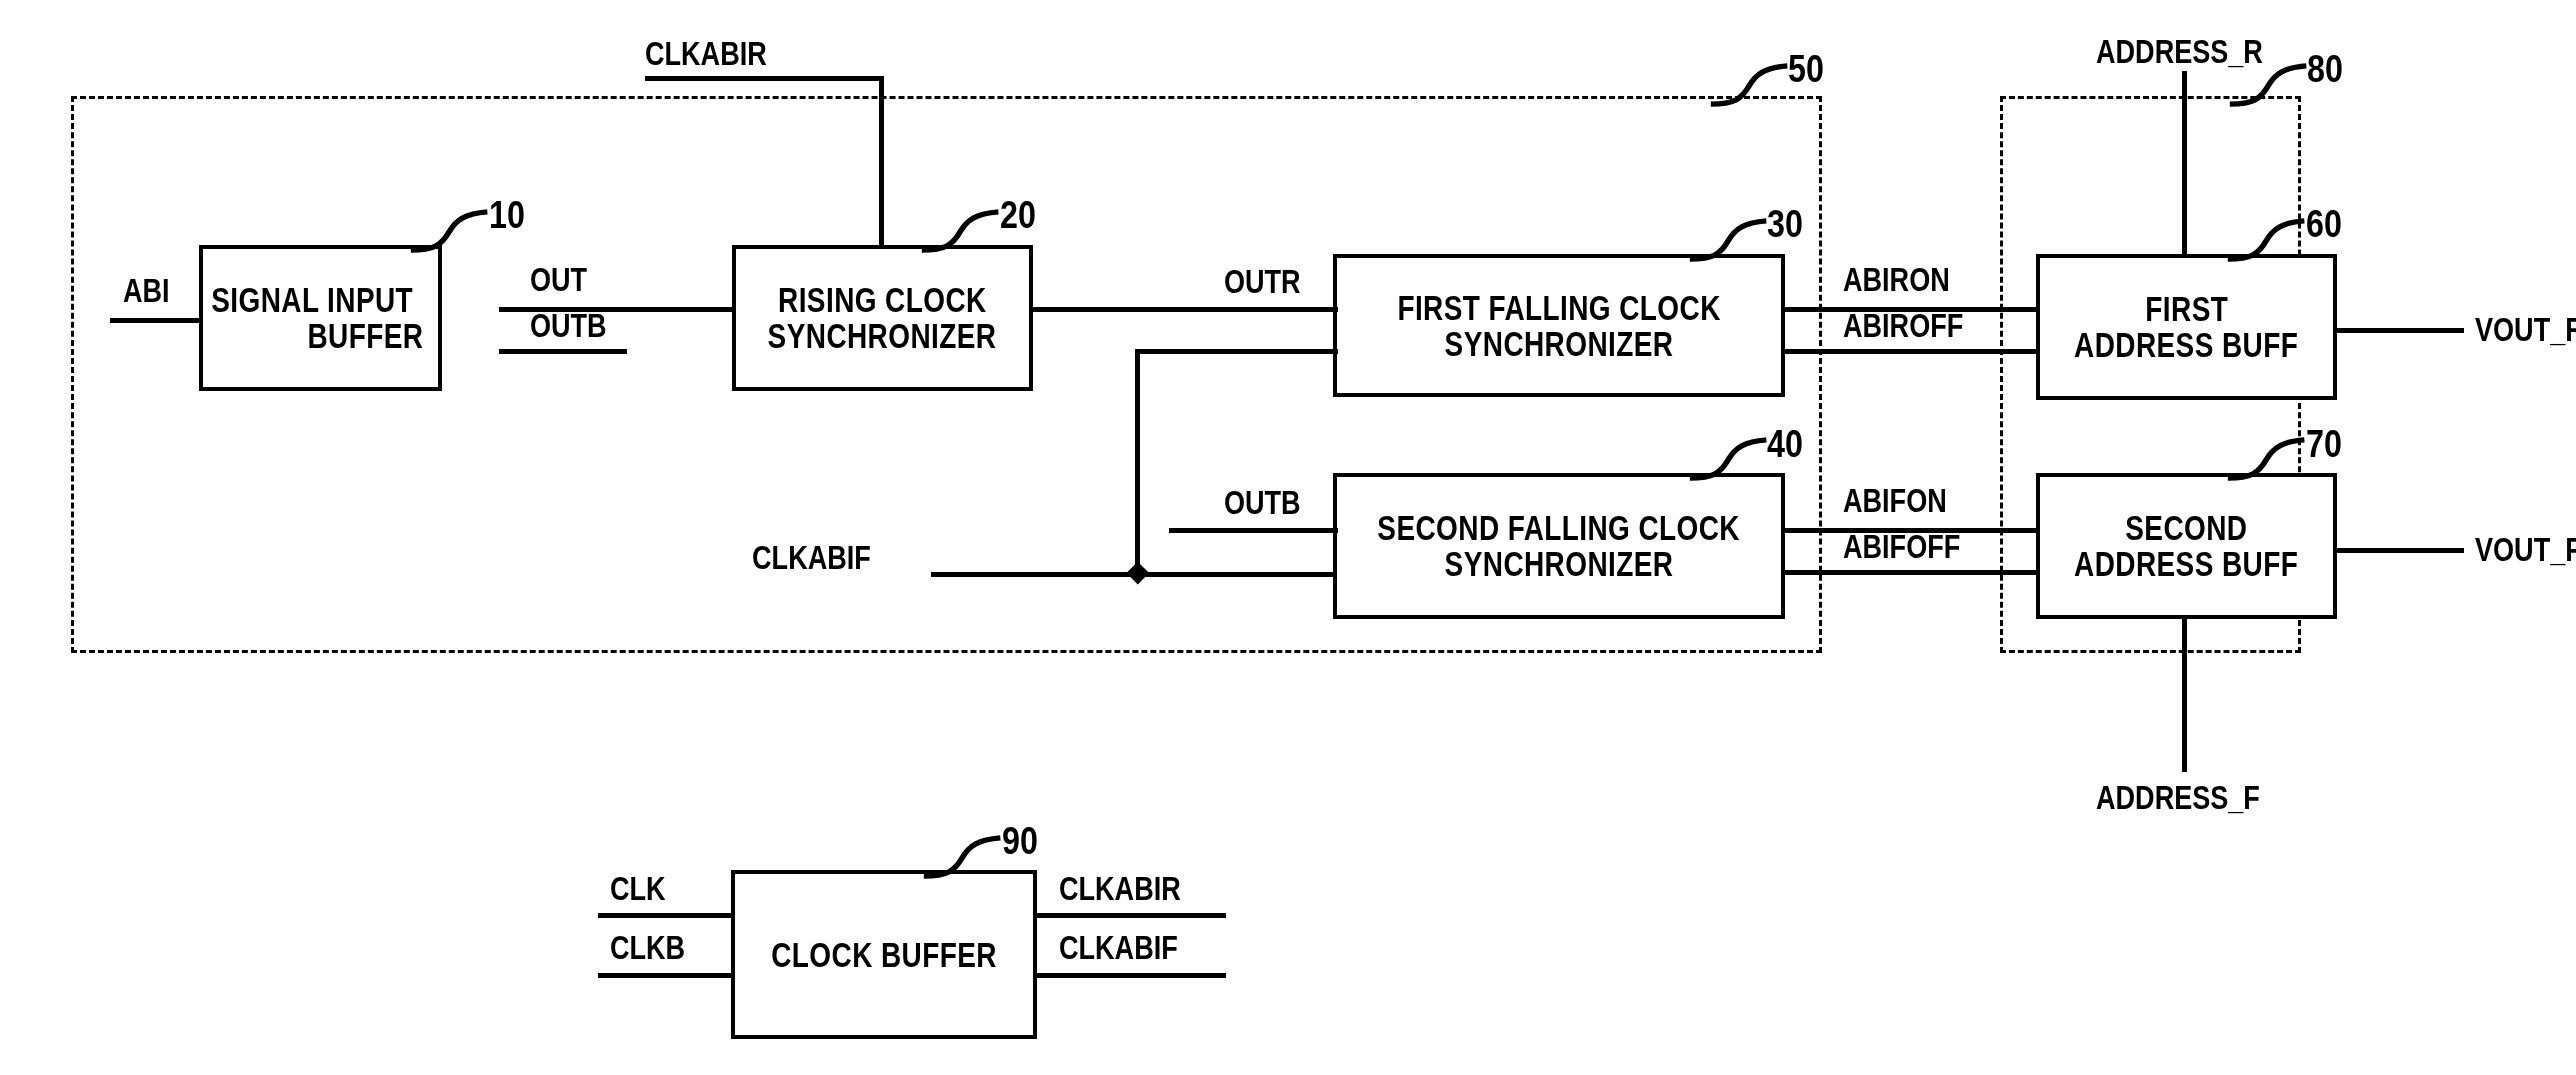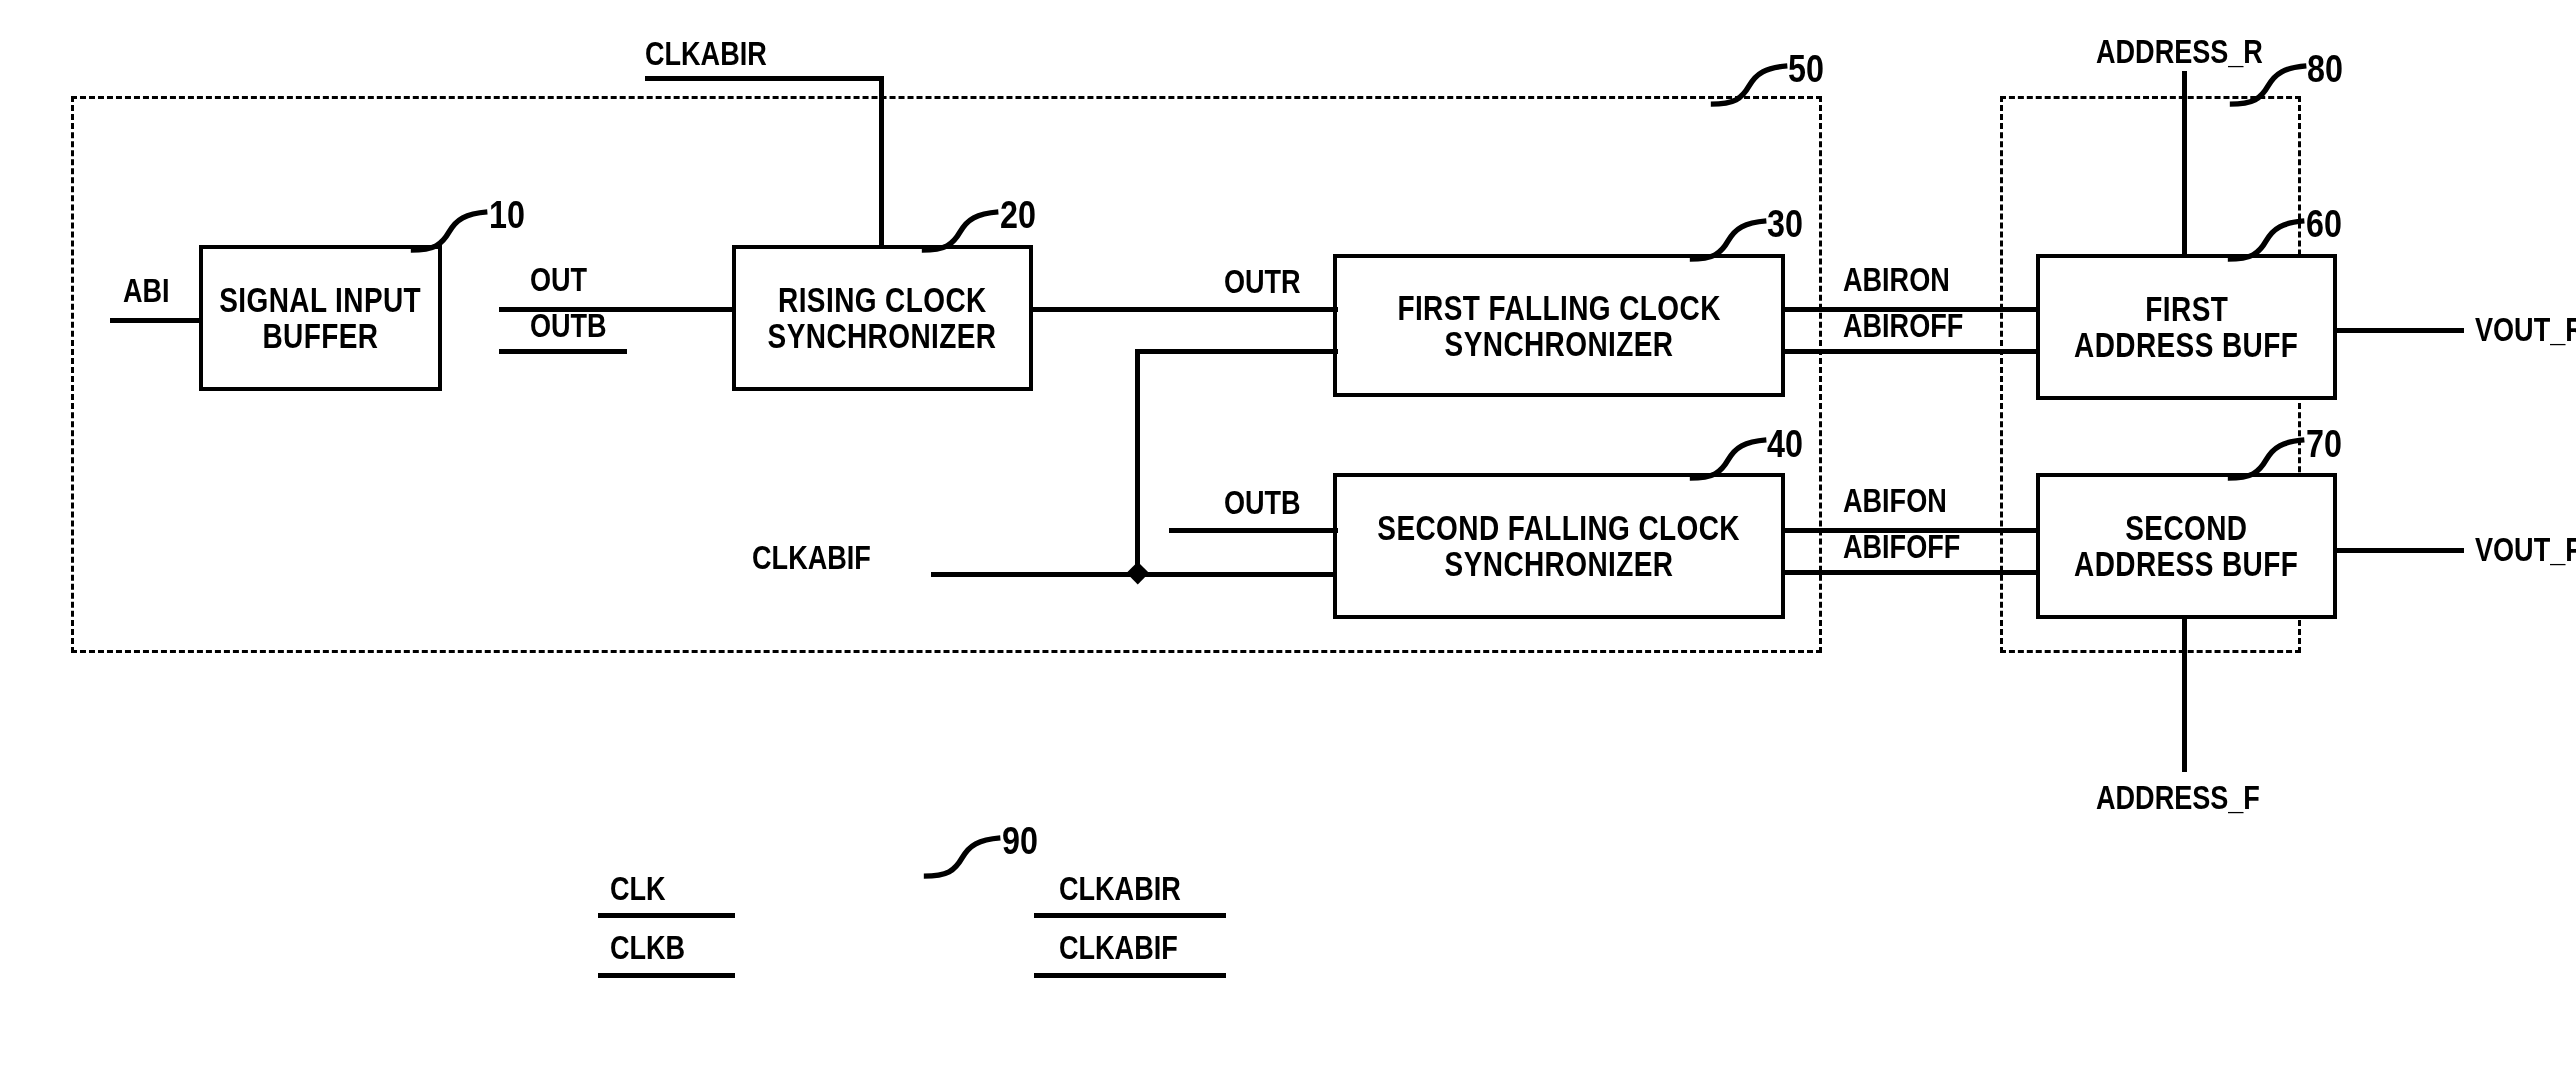--- a/index.html
+++ b/index.html
@@ -32,21 +32,21 @@
   .leader{position:absolute;}
 </style>
 </head>
 <body>
 
 <div id="stage">
 
   <div class="grp" style="left:71px;top:96px;width:1751px;height:557px;"></div>
   <div class="grp" style="left:2000px;top:96px;width:301px;height:557px;"></div>
 
-  <div class="blk" style="left:199px;top:245px;width:243px;height:146px;">
+  <div class="blk" style="left:199px;top:245px;width:243px;height:146px;align-items:flex-end;">
     <div class="ln">SIGNAL INPUT</div>
     <div class="ln">BUFFER</div>
   </div>
 
   <div class="blk" style="left:732px;top:245px;width:301px;height:146px;">
     <div class="ln">RISING CLOCK</div>
     <div class="ln">SYNCHRONIZER</div>
   </div>
 
   <div class="blk" style="left:1333px;top:254px;width:452px;height:143px;">
@@ -62,20 +62,23 @@
   <div class="blk" style="left:2036px;top:254px;width:301px;height:146px;">
     <div class="ln">FIRST</div>
     <div class="ln">ADDRESS BUFF</div>
   </div>
 
   <div class="blk" style="left:2036px;top:473px;width:301px;height:146px;">
     <div class="ln">SECOND</div>
     <div class="ln">ADDRESS BUFF</div>
   </div>
 
+  <div class="blk" style="left:731px;top:870px;width:306px;height:169px;">
+    <div class="ln">CLOCK BUFFER</div>
+  </div>
 
   <div class="wh" style="left:110px;top:318px;width:91px;"></div>
 
   <div class="wh" style="left:499px;top:307px;width:236px;"></div>
 
   <div class="wh" style="left:499px;top:349px;width:128px;"></div>
 
   <div class="wh" style="left:645px;top:76px;width:239px;"></div>
   <div class="wv" style="left:879px;top:76px;height:173px;"></div>
 

